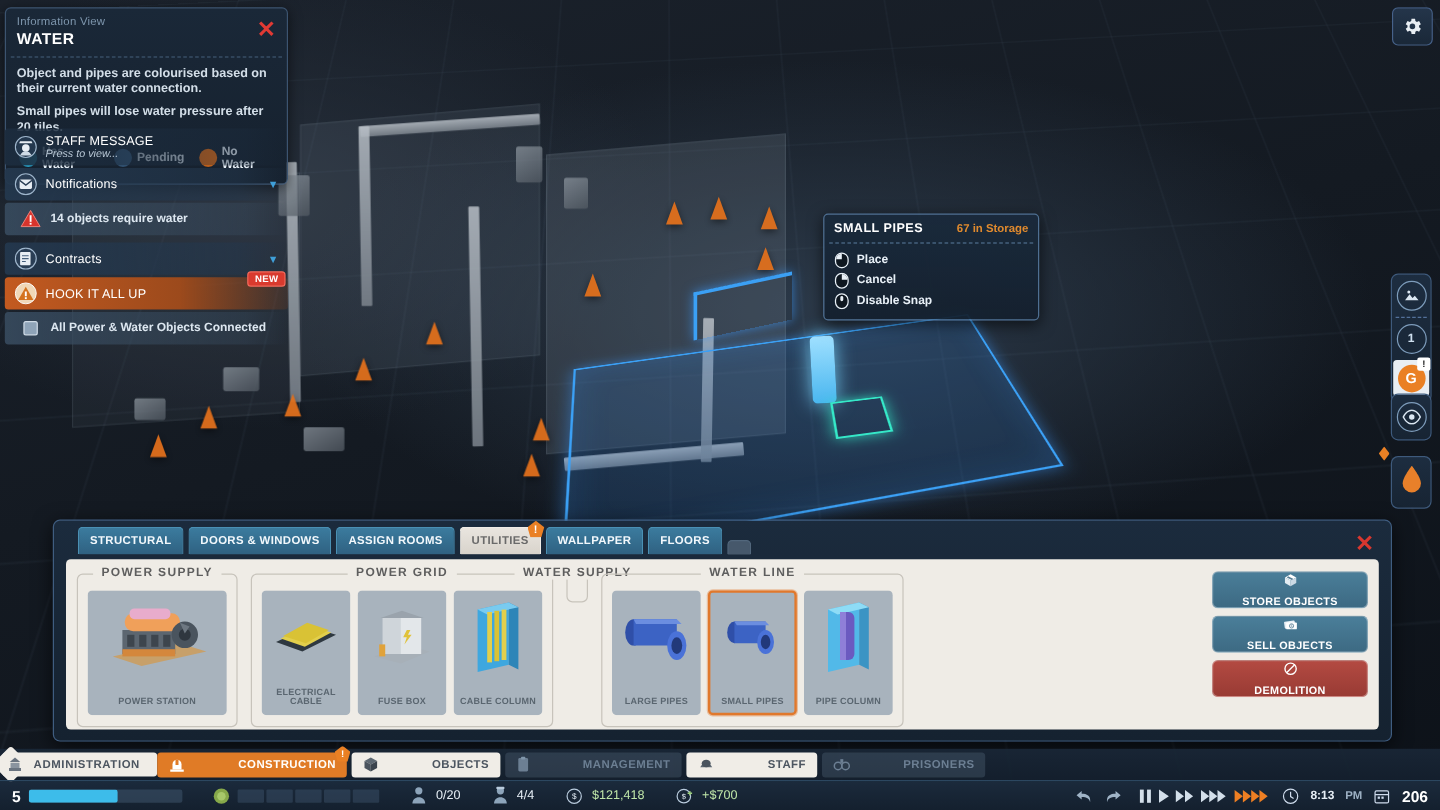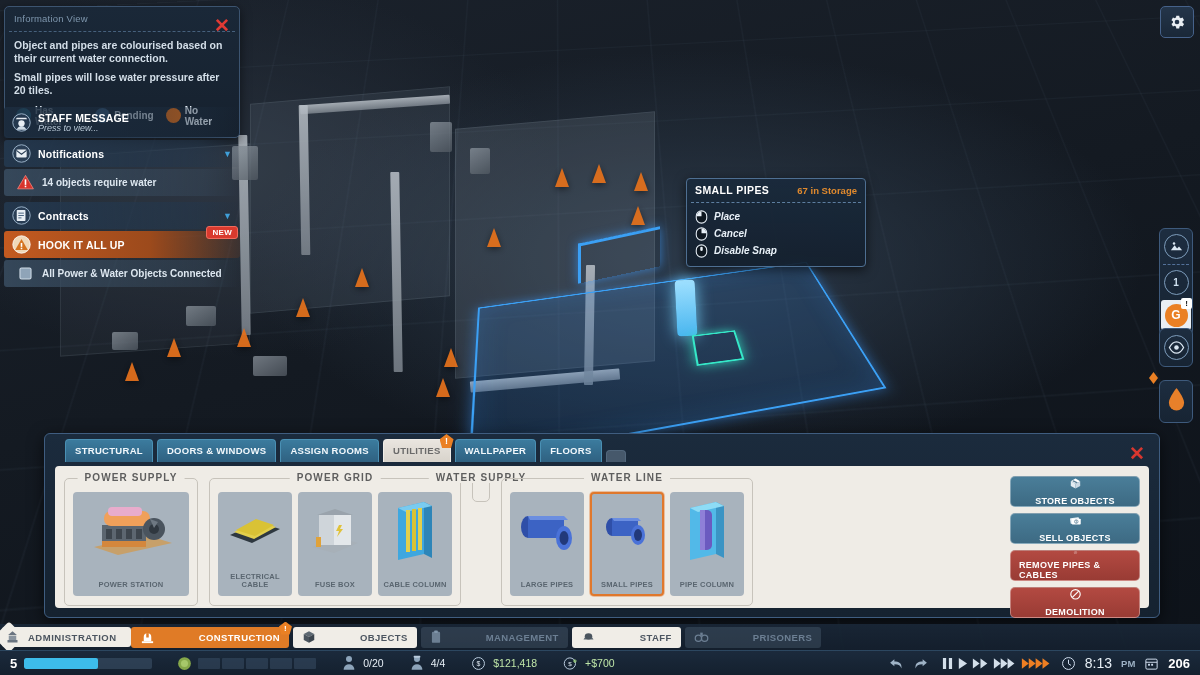--- a/index.html
+++ b/index.html
@@ -115,21 +115,21 @@
   }
   .row-staff { padding: 5px 8px; background: linear-gradient(90deg, rgba(28,44,62,.95), rgba(28,44,62,.4) 85%, rgba(28,44,62,0)); }
   .row-head { background: linear-gradient(90deg, rgba(36,56,78,.95), rgba(36,56,78,.5) 82%, rgba(36,56,78,0)); }
   .row-sub { background: linear-gradient(90deg, rgba(58,78,98,.85), rgba(58,78,98,.35) 85%, rgba(58,78,98,0)); padding-left: 12px; }
   .row-contract {
     background: linear-gradient(90deg, #c35a20, #9c4a1c 62%, rgba(120,60,25,.25));
     position: relative;
   }
   .ricon { width: 19px; height: 19px; flex: none; display: flex; align-items: center; justify-content: center; }
   .ricon svg { width: 19px; height: 19px; }
-  .rtitle { font-size: 10.5px; font-weight: bold; color: #ffffff; letter-spacing: .2px; }
+  .rtitle { font-size: 10.5px; font-weight: normal; color: #ffffff; letter-spacing: .2px; }
   .rsub { font-size: 9px; color: #b9c8d6; font-style: italic; margin-top: -1px; }
   .rtext { font-size: 10px; color: #dde7f0; font-weight: bold; }
   .caret { margin-left: auto; color: #3f9fd8; font-size: 9px; }
   .badge-new {
     position: absolute; right: 2px; top: -5px;
     background: #d93a2e; color: #fff; font-size: 8px; font-weight: bold;
     padding: 1px 5px; border-radius: 3px; letter-spacing: .3px;
     border: 1px solid #f06a5c;
   }
 
@@ -139,21 +139,21 @@
     background: linear-gradient(180deg, rgba(26,42,60,.96), rgba(20,32,46,.94));
     border: 1px solid #4e6f92; border-radius: 4px;
     box-shadow: 0 3px 12px rgba(0,0,0,.6);
   }
   .tt-head { display: flex; justify-content: space-between; align-items: baseline; padding: 5px 8px 6px; }
   .tt-title { font-size: 10.5px; font-weight: bold; color: #fff; letter-spacing: .4px; }
   .tt-stock { font-size: 9.5px; font-weight: bold; color: #e08a2e; }
   .tt-sep { border-top: 1px dashed #5d7ea0; margin: 0 4px; }
   .tt-body { padding: 5px 8px 7px; }
   .tt-row { display: flex; align-items: center; gap: 6px; padding: 1.5px 0; }
-  .tt-label { font-size: 10px; color: #e8f0f7; font-weight: bold; font-style: italic; }
+  .tt-label { font-size: 10px; color: #e8f0f7; font-weight: bold; }
   .mouse { width: 13px; height: 14px; flex: none; }
 
   
   .gear-btn {
     position: absolute; right: 6px; top: 6px; width: 34px; height: 32px;
     background: linear-gradient(180deg, #24354a, #1a2838);
     border: 1px solid #46628a; border-radius: 5px;
     display: flex; align-items: center; justify-content: center; cursor: pointer;
   }
   .rail {
@@ -300,21 +300,21 @@
   .lvlfill { height: 100%; width: 58%; background: #3dbcea; border-radius: 2px; }
   .seg-wrap { display: flex; align-items: center; gap: 5px; margin-left: 24px; }
   .segbar { display: flex; gap: 2px; }
   .seg { width: 22px; height: 11px; background: rgba(70,95,120,.38); border-radius: 1px; }
   .stat { display: flex; align-items: center; gap: 7px; margin-left: 26px; }
   .stat-val { font-size: 10.5px; font-weight: normal; color: #e6eef5; }
   .stat-money { color: #bfe6a8; }
   .timebar { margin-left: auto; display: flex; align-items: center; gap: 9px; }
   .undo { display: flex; gap: 7px; align-items: center; margin-right: 4px; }
   .spd { display: flex; gap: 4px; align-items: center; }
-  .clock-val { font-size: 14px; font-weight: normal; color: #e6eef5; }
+  .clock-val { font-size: 10px; font-weight: bold; color: #e6eef5; }
   .ampm { font-size: 9.5px; font-weight: bold; color: #9db1c4; }
   .day-val { font-size: 13px; font-weight: bold; color: #fff; }
 </style>
 </head>
 <body>
 
 <div id="app">
 
   <div class="scene">
     <div class="scene-grid"></div>
@@ -352,20 +352,21 @@
     <div class="cone" style="left:237px;top:328px;"></div>
     <div class="cone" style="left:167px;top:338px;"></div>
     <div class="cone" style="left:125px;top:362px;"></div>
     <div class="cone" style="left:436px;top:378px;"></div>
     <div class="cone" style="left:444px;top:348px;"></div>
   </div>
 
   <div class="info-panel">
     <div class="info-head">
       <div class="info-kicker">Information View</div>
+      <div class="info-title">WATER</div>
       <div class="info-close">✕</div>
     </div>
     <div class="info-sep"></div>
     <div class="info-body">
       <p>Object and pipes are colourised based on their current water connection.</p>
       <p>Small pipes will lose water pressure after 20 tiles.</p>
       <div class="legend">
         <div class="legend-item">
           <span class="dot" style="background:#2bc4f0"></span>
           <span class="legend-label">Has Water</span>
@@ -678,27 +679,20 @@
             <circle cx="13.5" cy="14.5" r="3.4" fill="none" stroke="#5a7f96" stroke-width="1.3"></circle>
             <text x="13.5" y="17" font-size="6" fill="#5a7f96" text-anchor="middle" font-family="sans-serif">$</text>
           </svg>
           <span class="act-label">SELL OBJECTS</span>
         </div>
         <div class="act-btn act-red">
           <svg width="19" height="19" viewBox="0 0 24 24">
             <circle cx="12" cy="12" r="9" fill="none" stroke="#fff" stroke-width="2.2"></circle>
             <line x1="6" y1="18" x2="18" y2="6" stroke="#fff" stroke-width="2.2"></line>
           </svg>
-          <span class="act-label">REMOVE PIPES &amp; CABLES</span>
-        </div>
-        <div class="act-btn act-red">
-          <svg width="19" height="19" viewBox="0 0 24 24">
-            <circle cx="12" cy="12" r="9" fill="none" stroke="#fff" stroke-width="2.2"></circle>
-            <line x1="6" y1="18" x2="18" y2="6" stroke="#fff" stroke-width="2.2"></line>
-          </svg>
           <span class="act-label">DEMOLITION</span>
         </div>
       </div>
     </div>
   </div>
 
   <div class="navbar">
     <div class="admin-pill">
       <span class="admin-diamond"></span>
       <svg class="admin-icon" width="15" height="15" viewBox="0 0 24 24">

